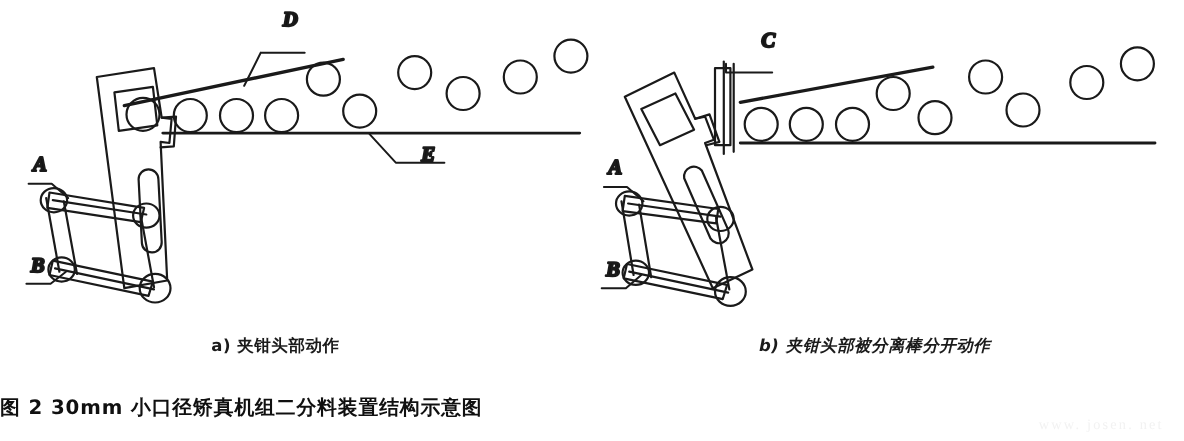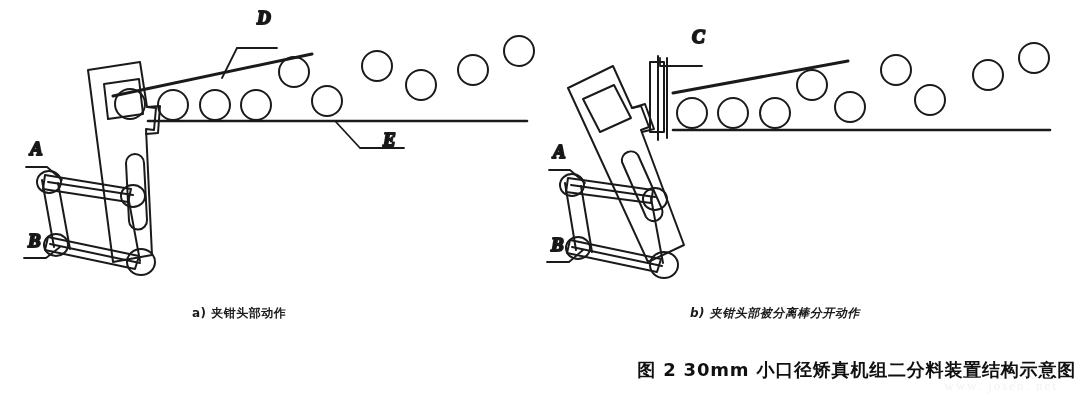--- a/index.html
+++ b/index.html
@@ -30,34 +30,34 @@
   .cap-row {
     position: absolute;
     left: 0;
     top: 305px;
     width: 1076px;
     height: 26px;
   }
   .cap {
     position: absolute;
     font-family: "DejaVu Sans", "Liberation Sans", sans-serif;
-    font-size: 12px;
+    font-size: 15px;
     font-weight: bold;
     color: #1b1b1b;
     white-space: nowrap;
     letter-spacing: 0.5px;
   }
   .cap-a { left: 192px; top: 0px; }
   .cap-b { left: 690px; top: 0px; font-style: italic; }
   .fig-title {
     position: absolute;
     left: 0;
     top: 358px;
     width: 1076px;
-    text-align: right;
+    text-align: left;
     font-family: "DejaVu Sans", "Liberation Sans", sans-serif;
     font-size: 18px;
     font-weight: bold;
     color: #101010;
     letter-spacing: 0.8px;
     white-space: nowrap;
   }
   .watermark {
     position: absolute;
     right: 18px;

